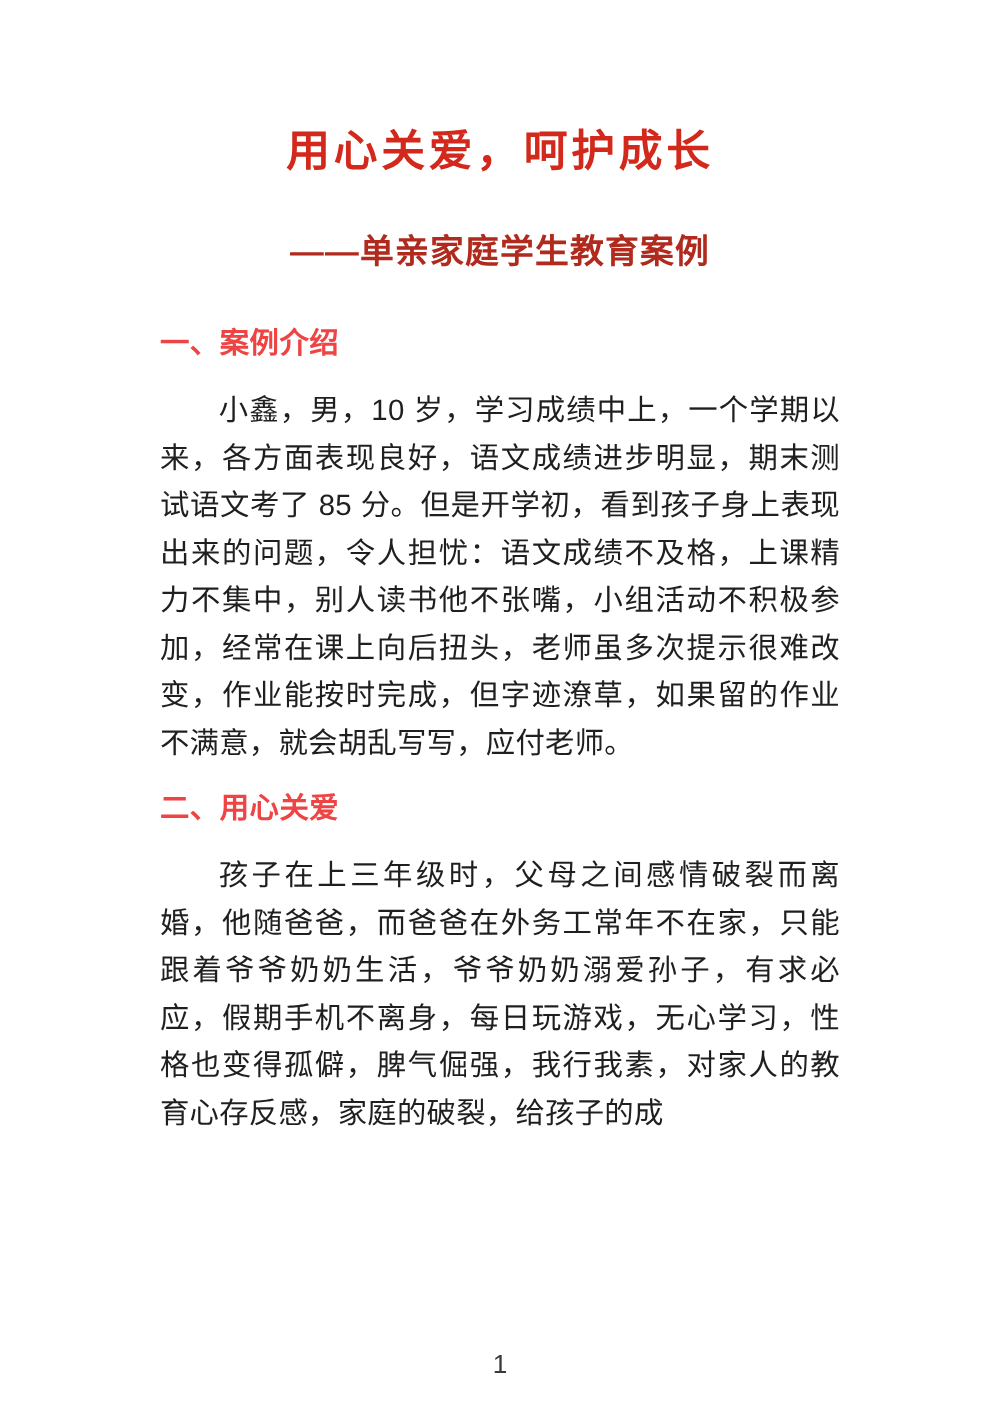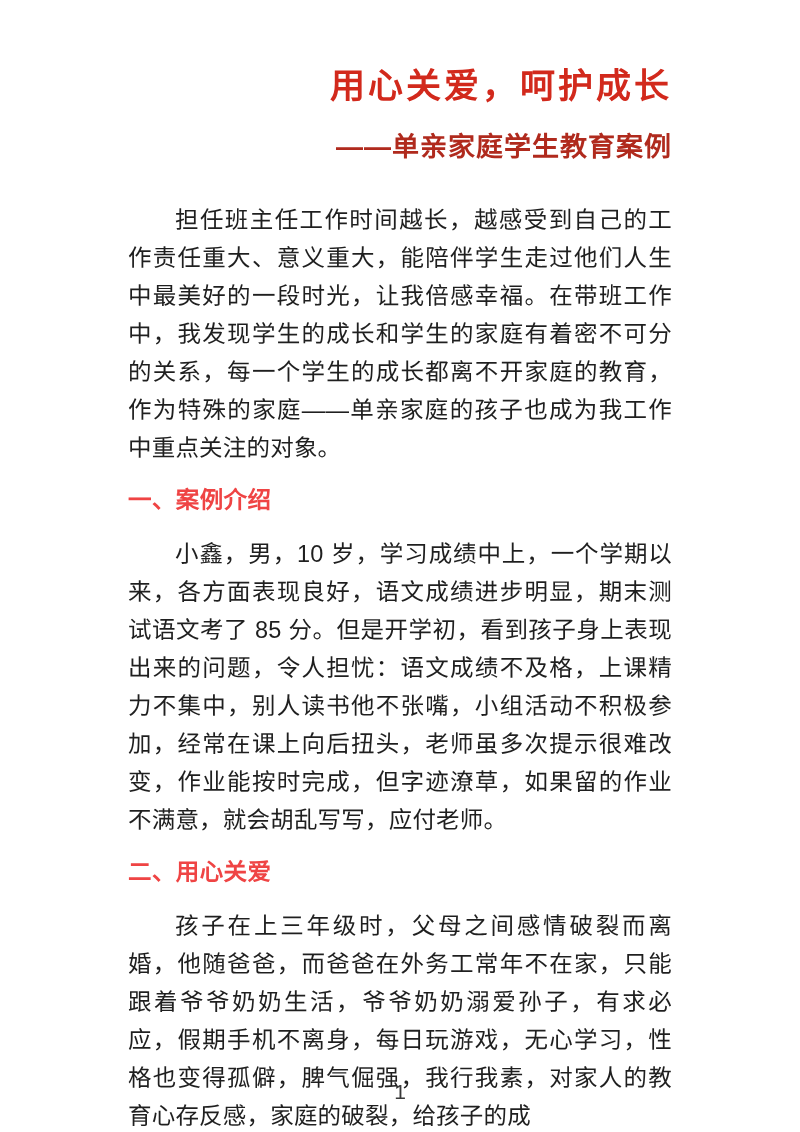--- a/index.html
+++ b/index.html
@@ -27,41 +27,41 @@
 
   .content {
     position: absolute;
     left: 128px;
     top: 0;
     width: 544px;
   }
 
   
   .title-block {
-    padding-top: 64px;
-    text-align: right;
+    padding-top: 100px;
+    text-align: center;
   }
 
   .doc-title {
     font-size: 35px;
     font-weight: bold;
     color: #d2291c;
     letter-spacing: 3px;
     line-height: 1.25;
     margin: 0;
     white-space: nowrap;
   }
 
   .doc-subtitle {
     font-size: 27px;
     font-weight: bold;
     color: #b02a1d;
     letter-spacing: 1px;
     line-height: 1.3;
-    margin: 22px 0 0 0;
+    margin: 40px 0 0 0;
     white-space: nowrap;
   }
 
   
   .body-stack {
     margin-top: 36px;
   }
 
   p.para {
     margin: 0;
@@ -107,21 +107,20 @@
 
   <div class="content">
 
     <div class="title-block">
       <h1 class="doc-title">用心关爱，呵护成长</h1>
       <div class="doc-subtitle">——单亲家庭学生教育案例</div>
     </div>
 
     <div class="body-stack">
 
-      <p class="para">担任班主任工作时间越长，越感受到自己的工作责任重大、意义重大，能陪伴学生走过他们人生中最美好的一段时光，让我倍感幸福。在带班工作中，我发现学生的成长和学生的家庭有着密不可分的关系，每一个学生的成长都离不开家庭的教育，作为特殊的家庭——单亲家庭的孩子也成为我工作中重点关注的对象。</p>
 
       <h2 class="section-heading">一、案例介绍</h2>
 
       <p class="para">小鑫，男，10 岁，学习成绩中上，一个学期以来，各方面表现良好，语文成绩进步明显，期末测试语文考了 85 分。但是开学初，看到孩子身上表现出来的问题，令人担忧：语文成绩不及格，上课精力不集中，别人读书他不张嘴，小组活动不积极参加，经常在课上向后扭头，老师虽多次提示很难改变，作业能按时完成，但字迹潦草，如果留的作业不满意，就会胡乱写写，应付老师。</p>
 
       <h2 class="section-heading">二、用心关爱</h2>
 
       <p class="para">孩子在上三年级时，父母之间感情破裂而离婚，他随爸爸，而爸爸在外务工常年不在家，只能跟着爷爷奶奶生活，爷爷奶奶溺爱孙子，有求必应，假期手机不离身，每日玩游戏，无心学习，性格也变得孤僻，脾气倔强，我行我素，对家人的教育心存反感，家庭的破裂，给孩子的成</p>
 
     </div>

